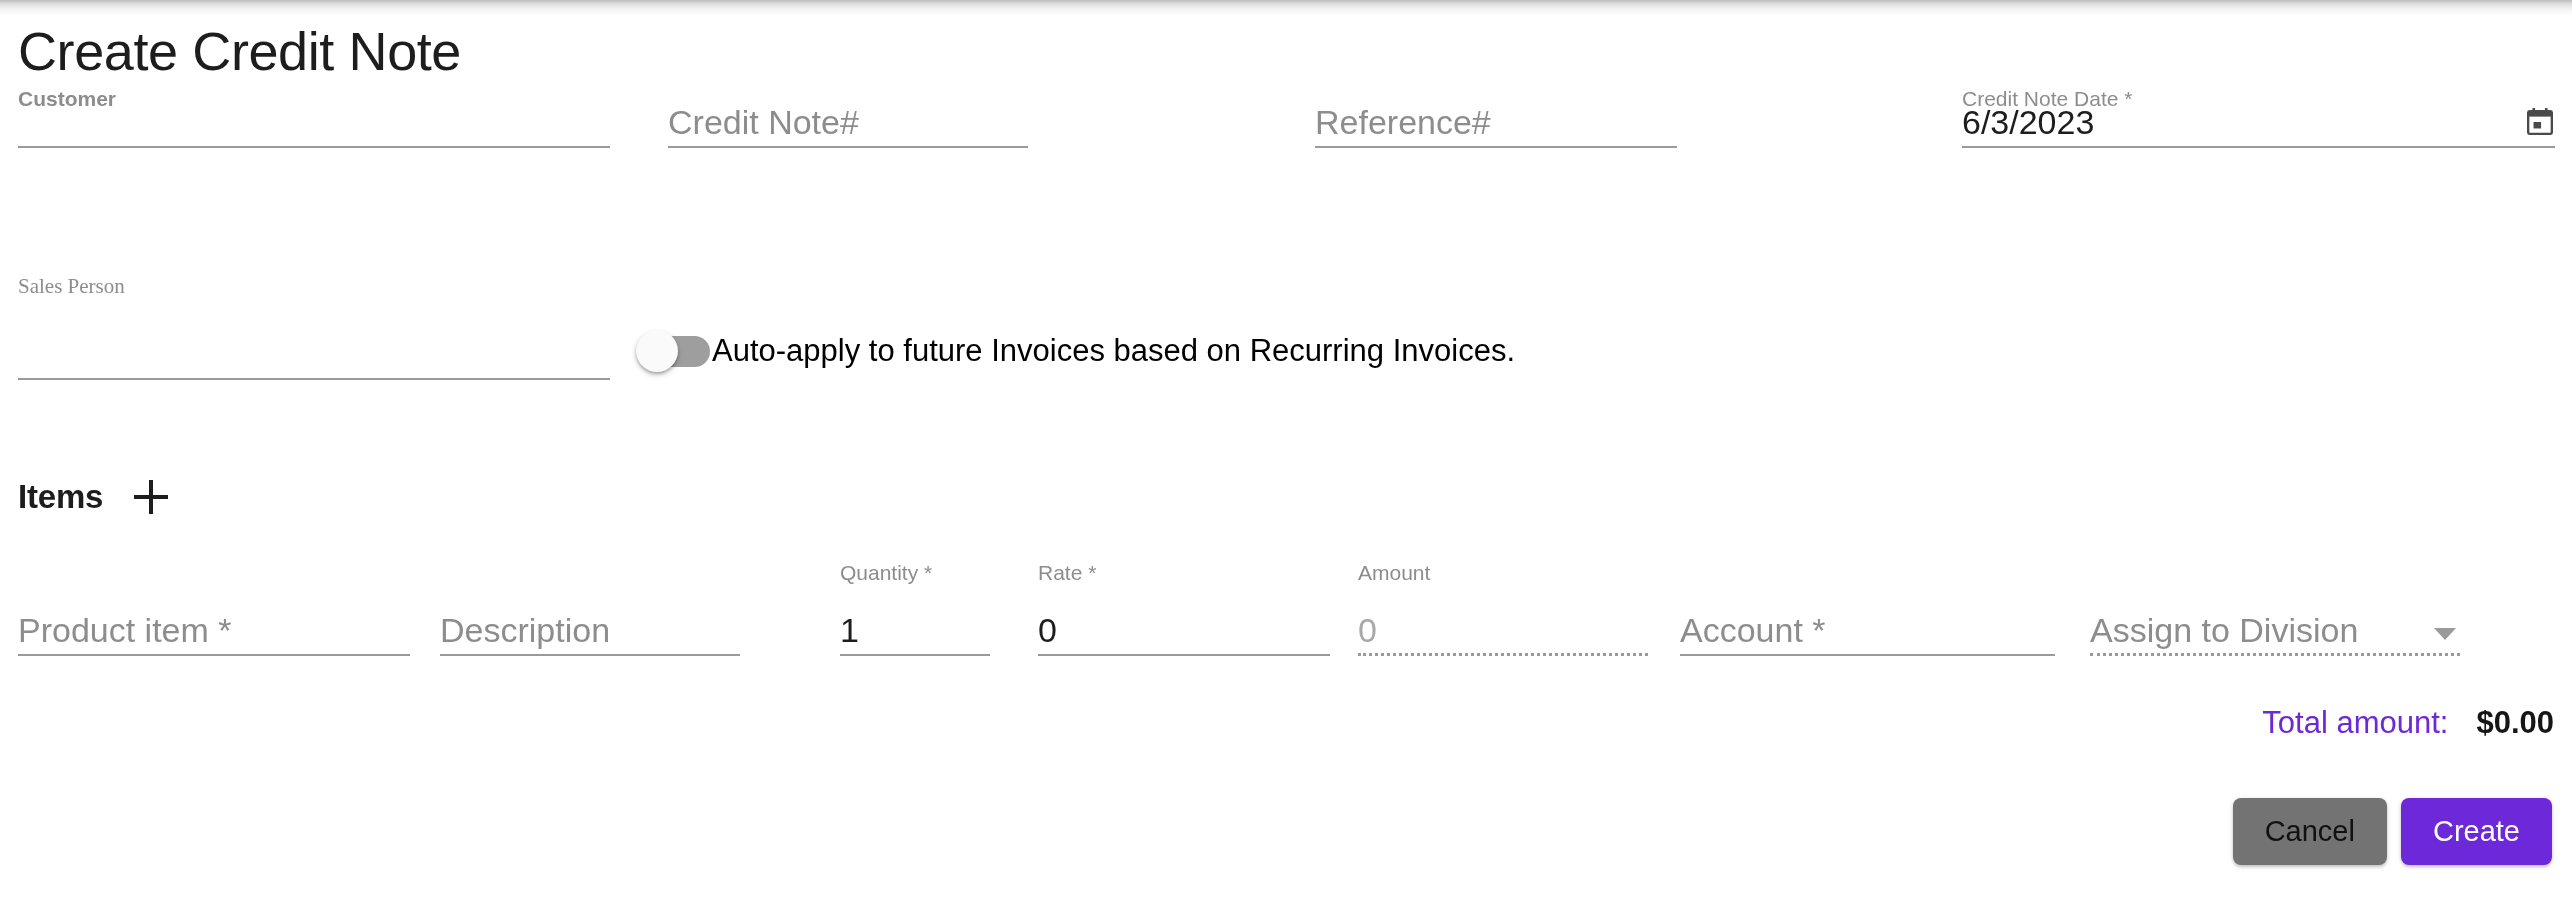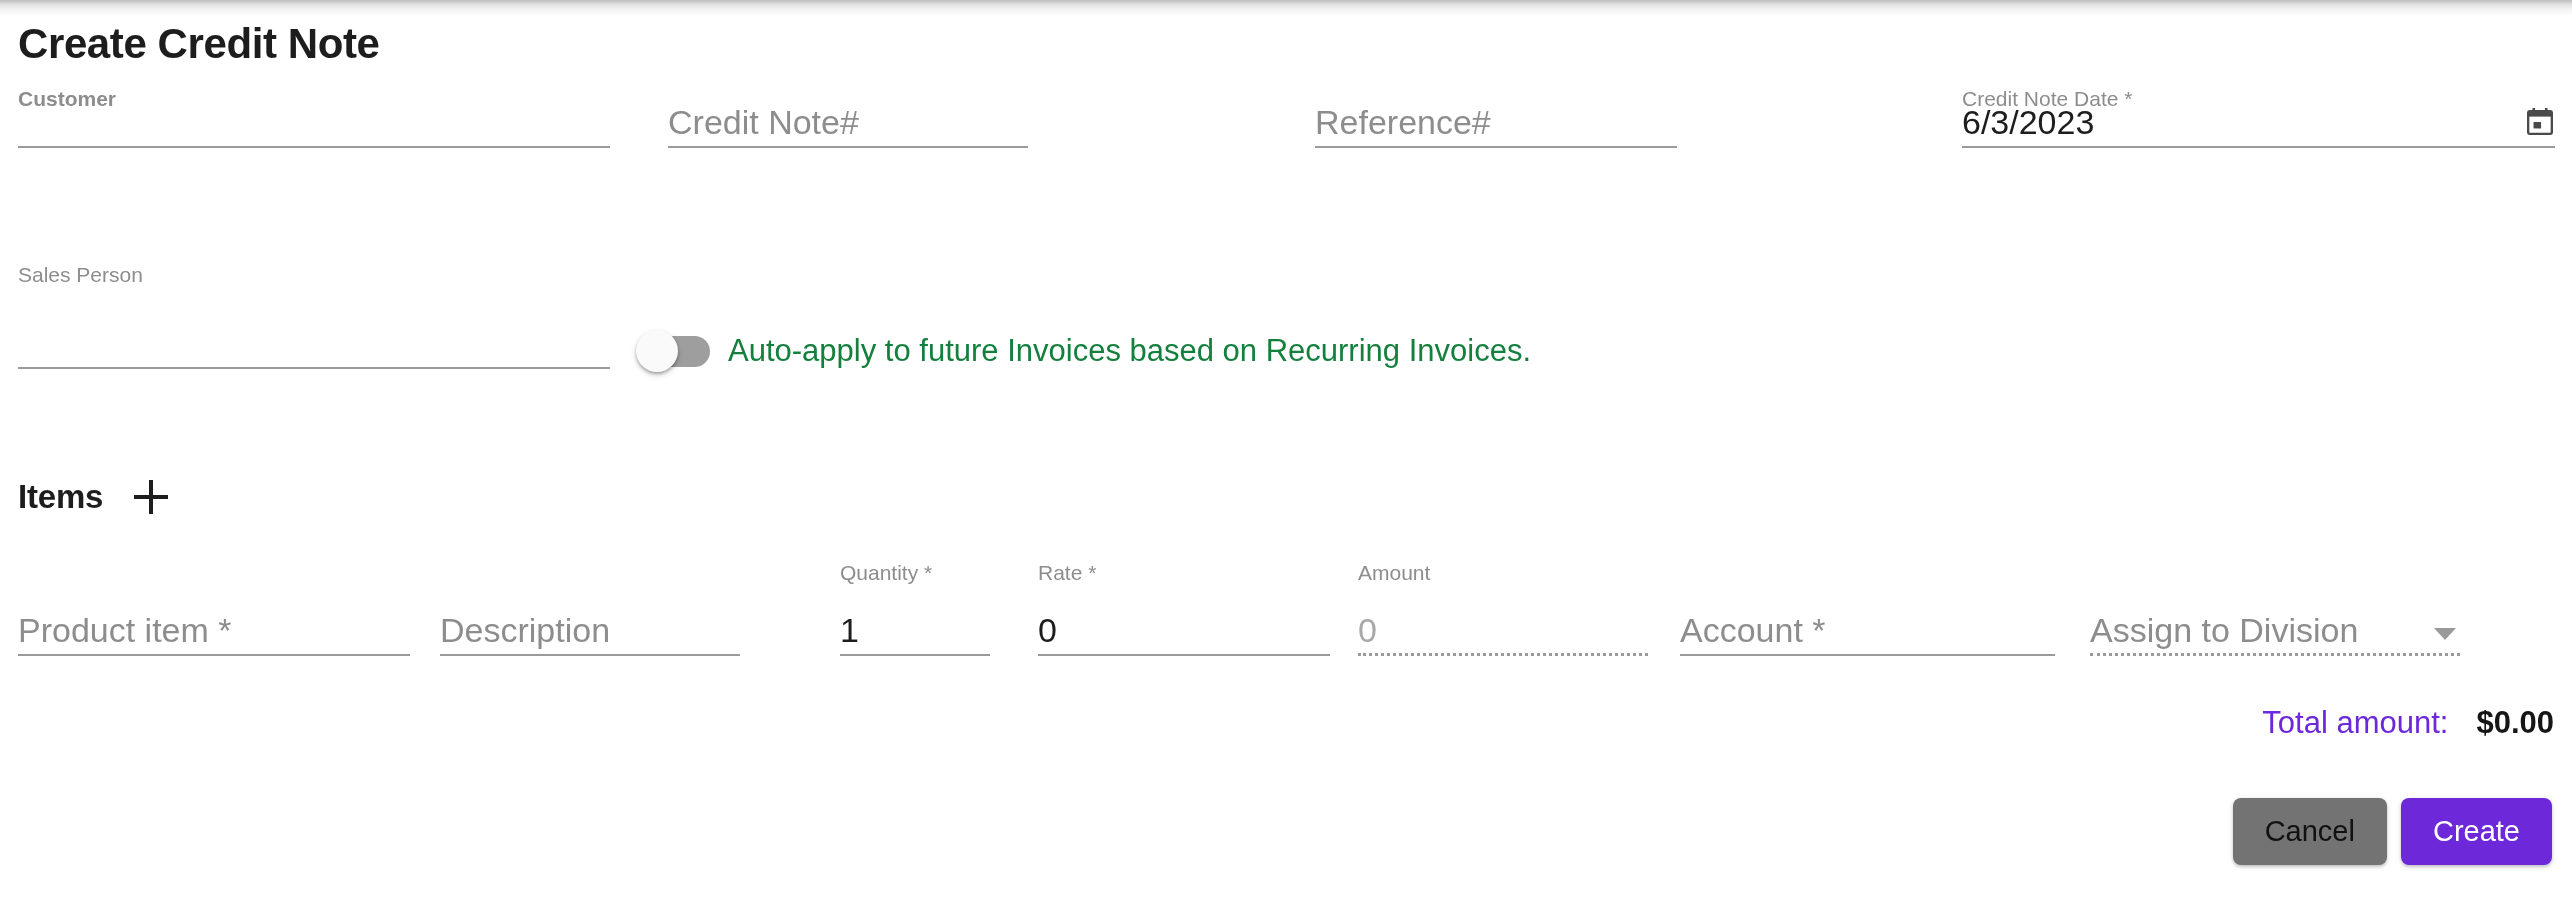--- a/index.html
+++ b/index.html
@@ -38,22 +38,22 @@
     width: 2572px;
     height: 910px;
     background: #fff;
   }
 
   
   #page-title {
     position: absolute;
     left: 18px;
     top: 20px;
-    font-size: 42px;
-    font-weight: bold;
+    font-size: 54px;
+    font-weight: normal;
     letter-spacing: -0.4px;
     color: #1d1d1d;
     white-space: nowrap;
   }
 
   
   .field {
     position: absolute;
     box-sizing: border-box;
   }
@@ -141,24 +141,23 @@
     position: absolute;
     left: 0px;
     top: 0px;
     width: 42px;
     height: 42px;
     border-radius: 50%;
     background: #fafafa;
     box-shadow: 0 2px 3px rgba(0,0,0,0.26), 0 3px 6px rgba(0,0,0,0.15);
   }
   #toggle-label {
-    margin-left: 16px;
     font-size: 31px;
     line-height: 34px;
-    color: #15803d;
+    color: #000000;
     white-space: nowrap;
   }
 
   
   #items-header {
     position: absolute;
     left: 18px;
     top: 478px;
     display: flex;
     align-items: center;
@@ -275,21 +274,21 @@
         <rect x="1" y="3" width="22" height="21" rx="1.5" fill="none" stroke="#4a4a4a" stroke-width="2.2"></rect>
         <rect x="1" y="3" width="22" height="5" fill="#4a4a4a"></rect>
         <rect x="5" y="0" width="2.4" height="5" fill="#4a4a4a"></rect>
         <rect x="16.6" y="0" width="2.4" height="5" fill="#4a4a4a"></rect>
         <rect x="6" y="13" width="7" height="6" fill="#4a4a4a"></rect>
       </svg>
     </span>
     <span class="uline"></span>
   </div>
 
-  <div class="field" style="left:18px; top:264px; width:592px; height:105px;">
+  <div class="field" style="left:18px; top:275px; width:592px; height:105px;font-family:Liberation Serif, serif;">
     <span class="flabel">Sales Person</span>
     <span class="fvalue"></span>
     <span class="uline"></span>
   </div>
 
   <div id="toggle-row">
     <div id="auto-apply-toggle">
       <span class="track"></span>
       <span class="knob"></span>
     </div>

